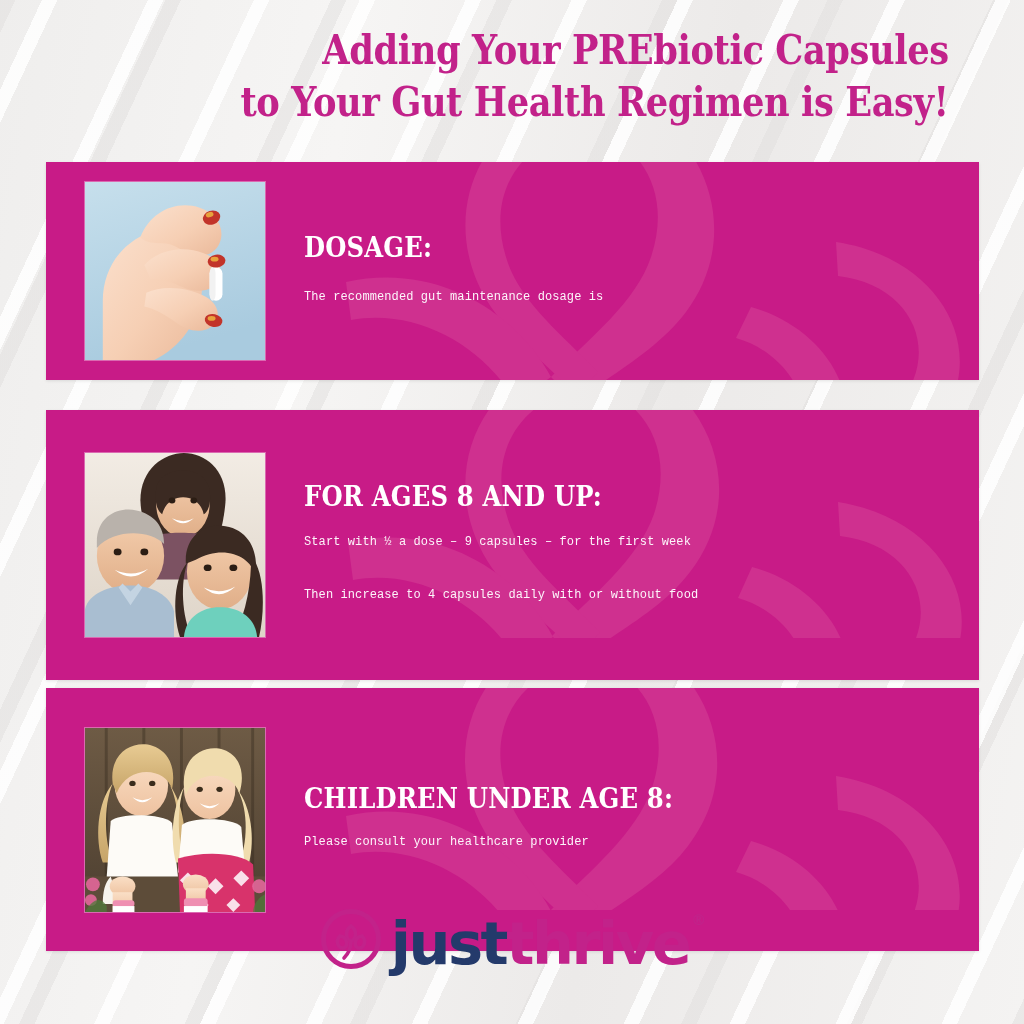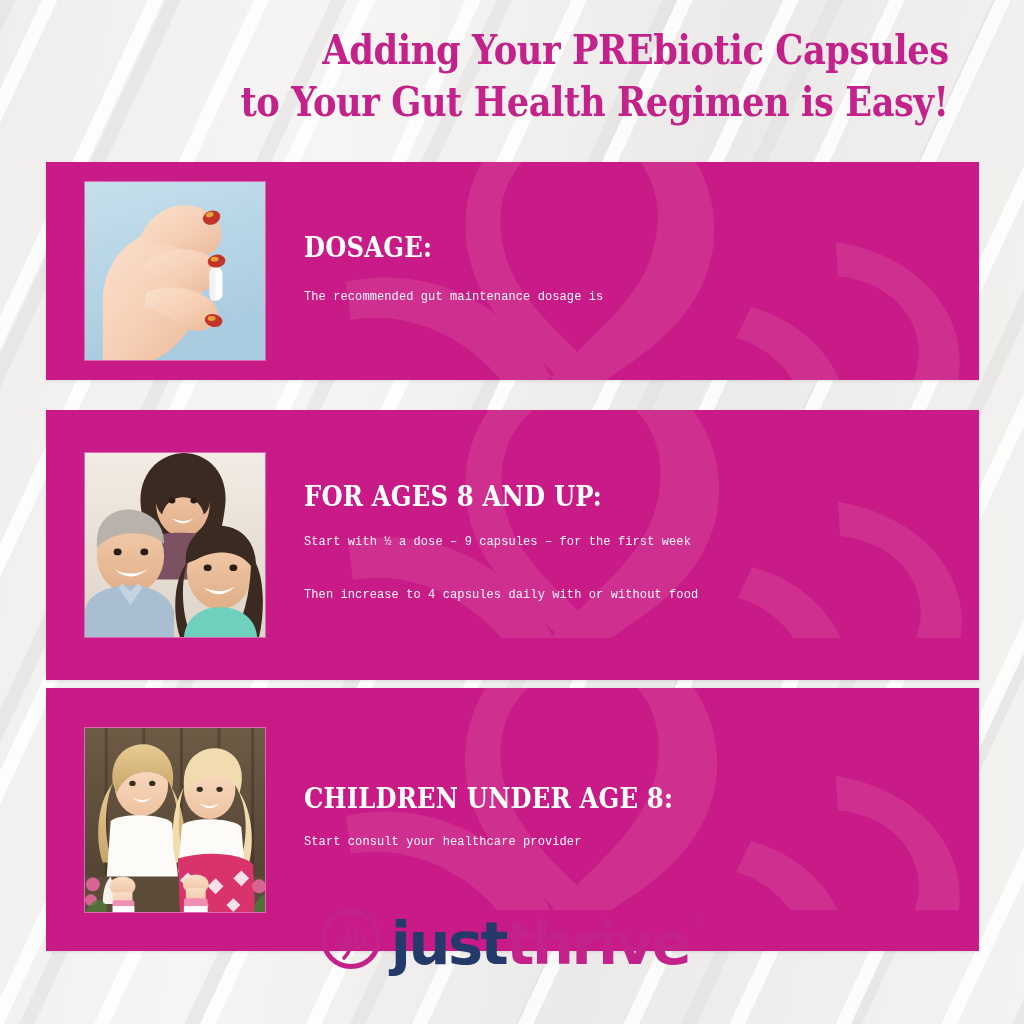--- a/index.html
+++ b/index.html
@@ -408,21 +408,21 @@
           <g fill="#4f7a3a" opacity="0.75">
             <path d="M0 186 C8 172 16 170 22 180 L22 186 Z"></path>
             <path d="M182 186 L182 168 C174 172 170 180 170 186 Z"></path>
           </g>
         </svg>
       </div>
 
       <div class="textcol">
         <div class="panel-heading">CHILDREN UNDER AGE 8:</div>
         <div class="panel-body">
-          <span class="line">Start consult your healthcare provider</span>
+          <span class="line">Please consult your healthcare provider</span>
         </div>
       </div>
     </div>
   </div>
 
   <div class="logo-wrap">
     <div class="logo-mark">
       <svg viewBox="0 0 62 62">
         <circle cx="31" cy="31" r="27.5" fill="none" stroke="#c2228a" stroke-width="5"></circle>
         <g fill="none" stroke="#c2228a" stroke-width="3.6" stroke-linecap="round">

